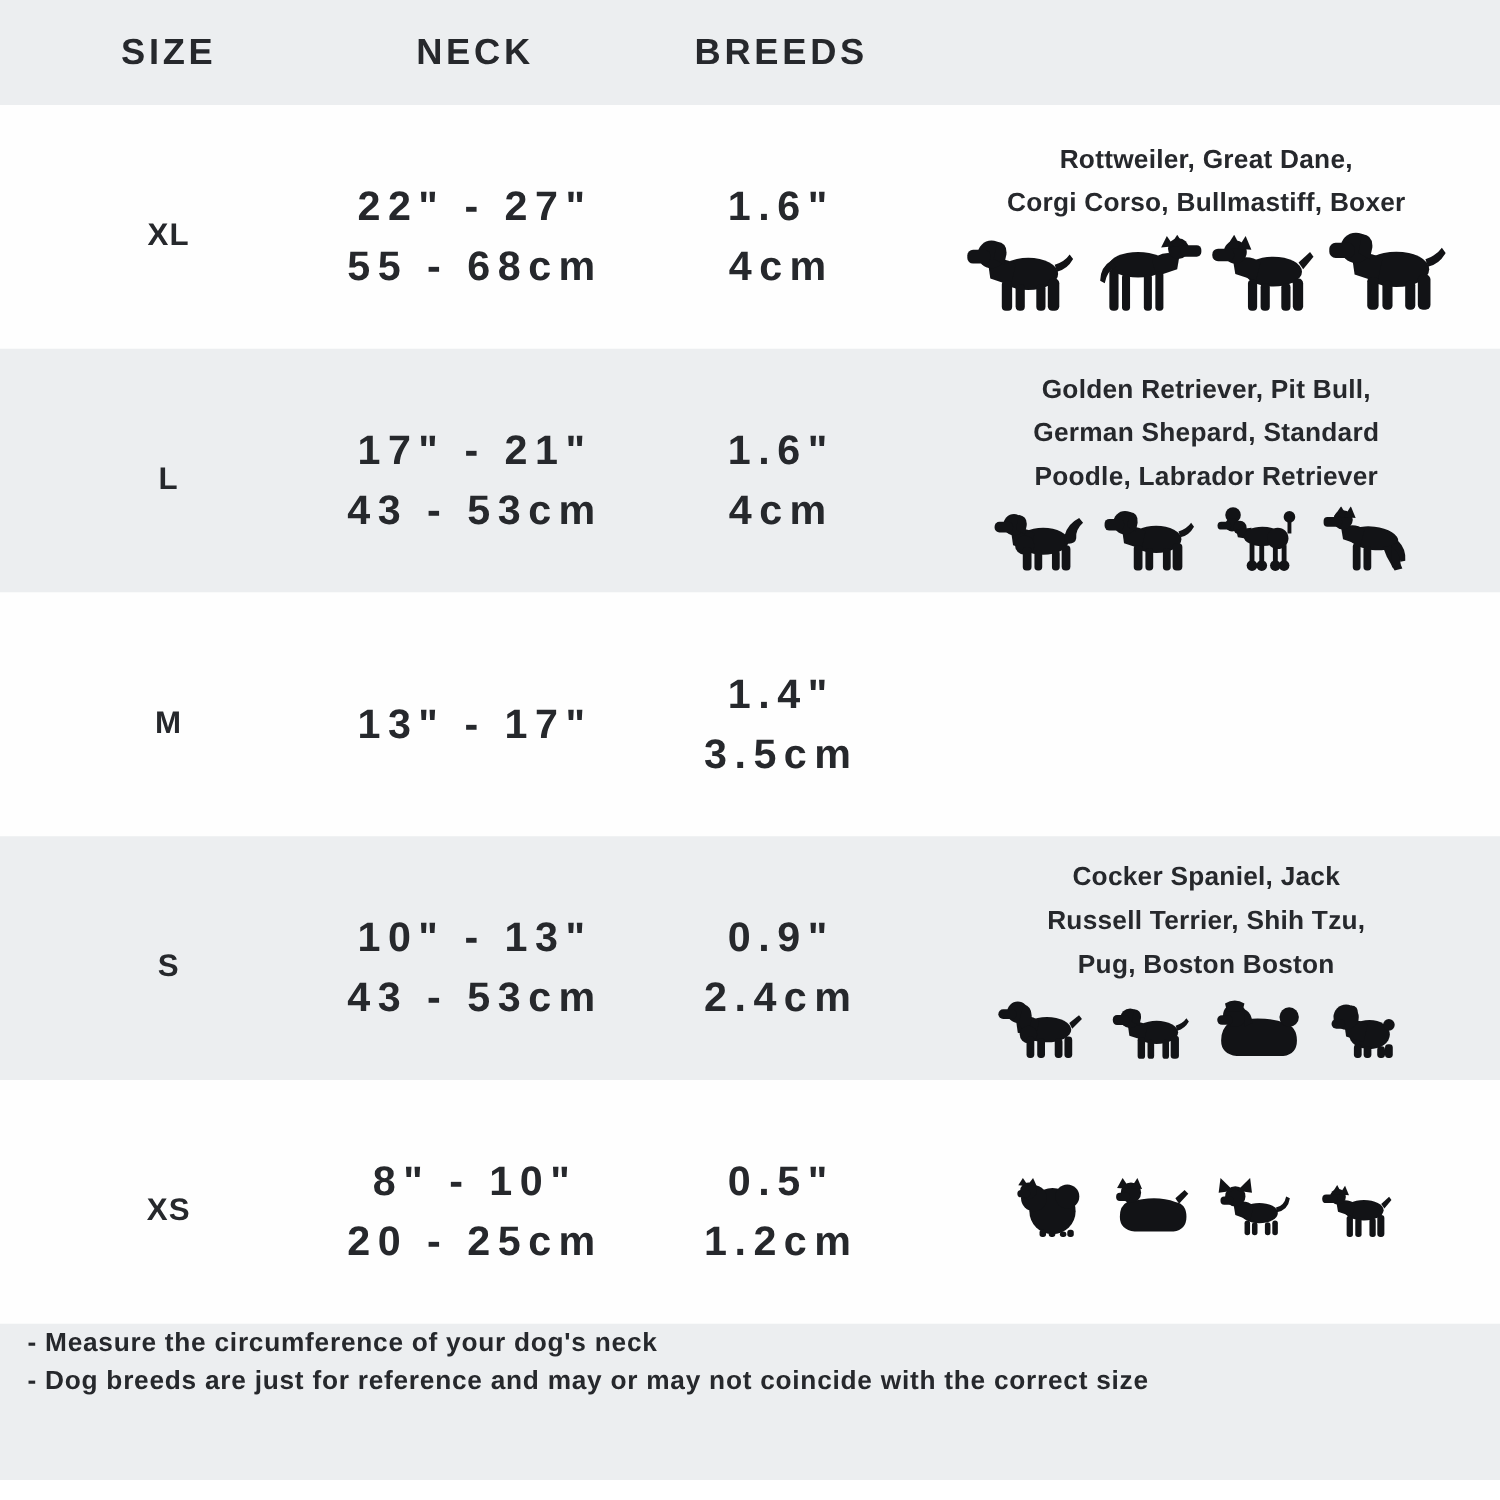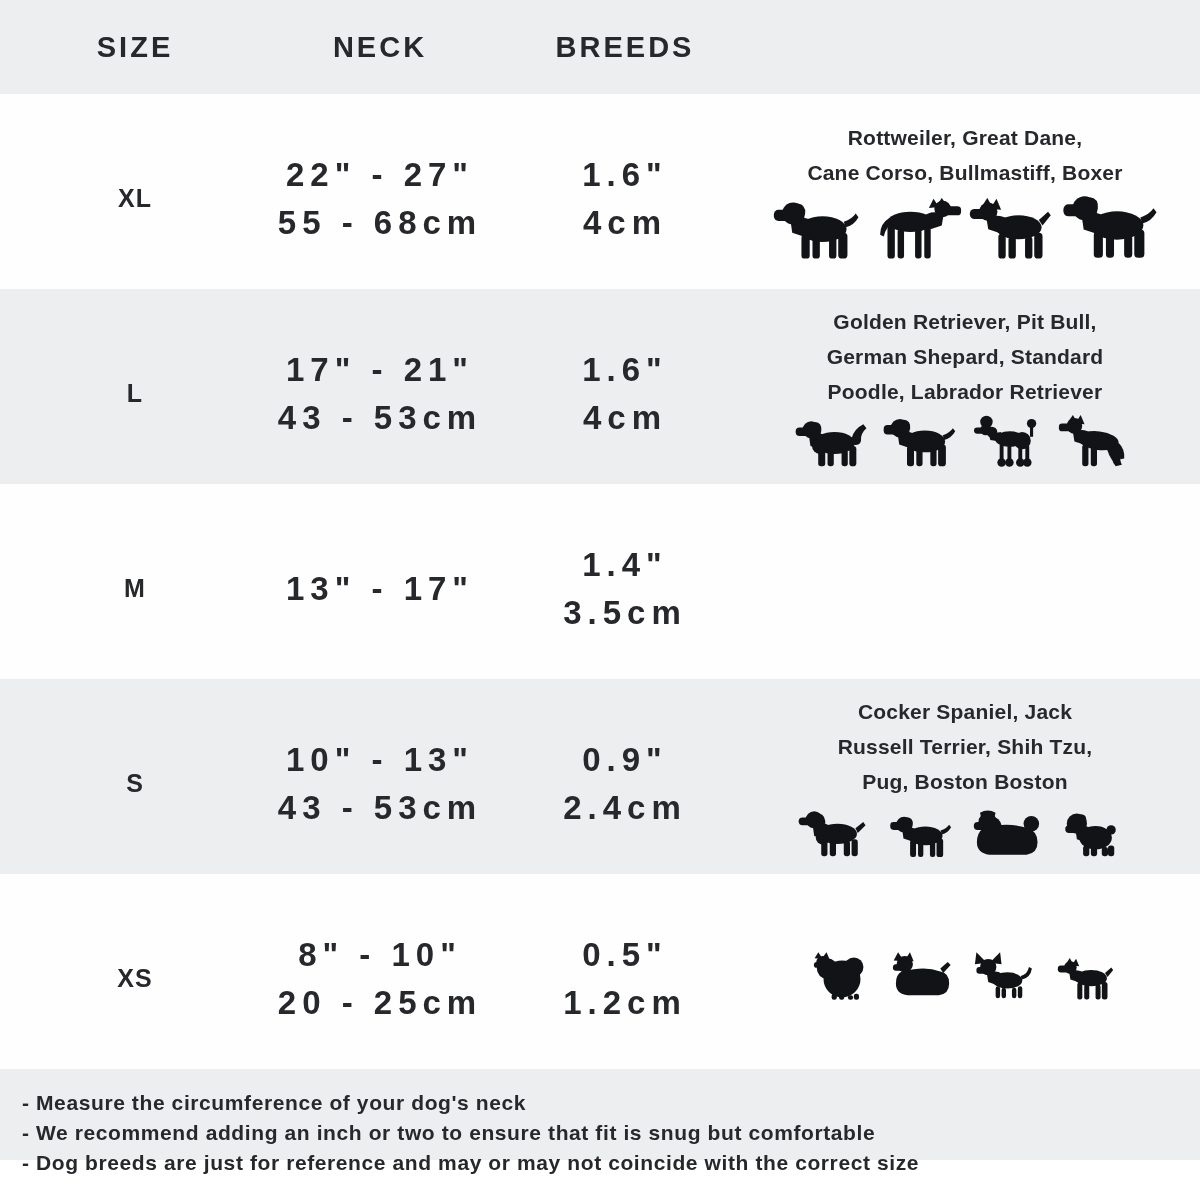--- a/index.html
+++ b/index.html
@@ -6,21 +6,21 @@
   html,body { width:1200px; height:1200px; background:#ffffff; overflow:hidden; }
   body { font-family:"Liberation Sans", sans-serif; color:#26282c; font-weight:700; }
 
   .chart { display:flex; flex-direction:column; width:1200px; }
 
   .grid { display:grid; grid-template-columns:270px 220px 270px 440px; }
 
   .band { background:#eceef0; }
   .white { background:#fefefe; }
 
-  .header-row { height:94px; align-items:center; }
+  .header-row { height:84px; align-items:center; }
   .hcell { text-align:center; font-size:29px; letter-spacing:3px; line-height:1.4; }
 
   .row { height:195px; }
 
   .cell { display:flex; flex-direction:column; justify-content:center; align-items:center; text-align:center; }
   .pad { padding-top:14px; }
 
   .size-label { font-size:25px; letter-spacing:1px; }
   .num { font-size:33px; letter-spacing:6px; line-height:48px; white-space:nowrap; }
 
@@ -31,21 +31,21 @@
   .dog { fill:#121316; flex:none; }
   .r0 .dog { width:92px; height:70px; margin:0 3px; }
   .r1 .dog { width:80px; height:56px; margin:0 4px; }
   .r2 .dog { width:80px; height:56px; margin:0 4px; }
   .r3 .dog { width:78px; height:56px; margin:0 4px; }
   .r4 .dog { width:74px; height:62px; margin:0 4px; }
   .flip { transform:scaleX(-1); }
   .big { transform:scale(1.1); transform-origin:bottom center; }
   .sm  { transform:scale(0.85); transform-origin:bottom center; }
 
-  .footer { height:91px; background:#eceef0; padding:19px 0 0 22px; }
+  .footer { height:125px; background:#eceef0; padding:1px 0 0 22px; }
   .note { font-size:21px; letter-spacing:0.6px; line-height:30px; }
 
   .defs { position:absolute; width:0; height:0; overflow:hidden; }
 </style>
 </head>
 <body>
 
 <svg class="defs" xmlns="http://www.w3.org/2000/svg">
   <symbol id="sym-stocky" viewBox="0 0 100 72">
     <ellipse cx="55" cy="34" rx="26" ry="14"></ellipse>
@@ -250,21 +250,21 @@
     <div class="cell pad">
       <div class="num">22" - 27"</div>
       <div class="num">55 - 68cm</div>
     </div>
     <div class="cell pad">
       <div class="num">1.6"</div>
       <div class="num">4cm</div>
     </div>
     <div class="breeds-cell">
       <div class="breed-text">Rottweiler, Great Dane,
-Cane Corso, Bullmastiff, Boxer</div>
+Corgi Corso, Bullmastiff, Boxer</div>
       <div class="dogs r0">
         <svg class="dog" viewBox="0 0 100 72">
             <use href="#sym-stocky"></use>
           </svg>
         <svg class="dog flip" viewBox="0 0 100 72">
             <use href="#sym-dane"></use>
           </svg>
         <svg class="dog" viewBox="0 0 100 72">
             <use href="#sym-pointy"></use>
           </svg>
@@ -371,17 +371,16 @@
           </svg>
         <svg class="dog sm" viewBox="0 0 100 72">
             <use href="#sym-pointy"></use>
           </svg>
       </div>
     </div>
   </div>
 
   <div class="footer">
     <div class="note">- Measure the circumference of your dog's neck</div>
-    <div class="note">- We recommend adding an inch or two to ensure that fit is snug but comfortable</div>
     <div class="note">- Dog breeds are just for reference and may or may not coincide with the correct size</div>
   </div>
 
 </div>
 
 </body></html>

